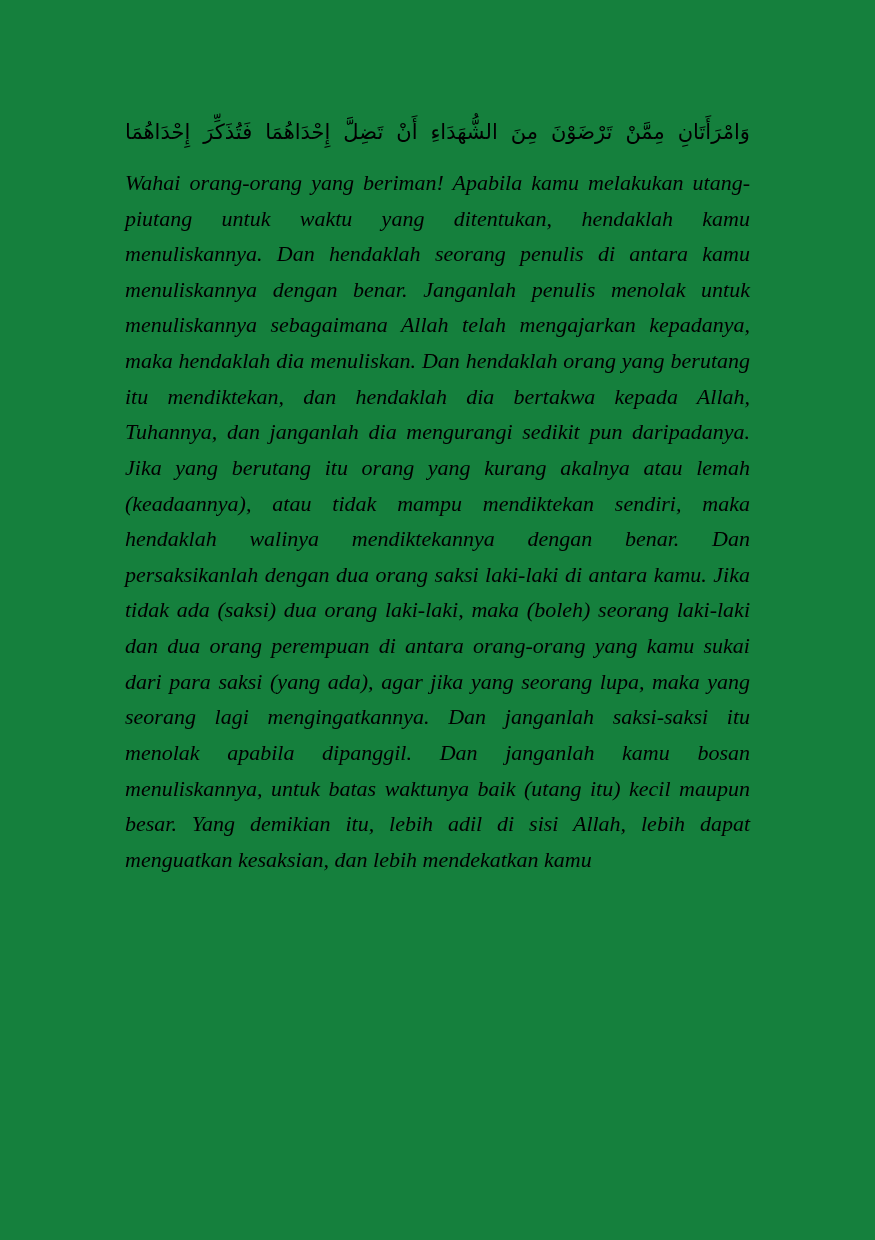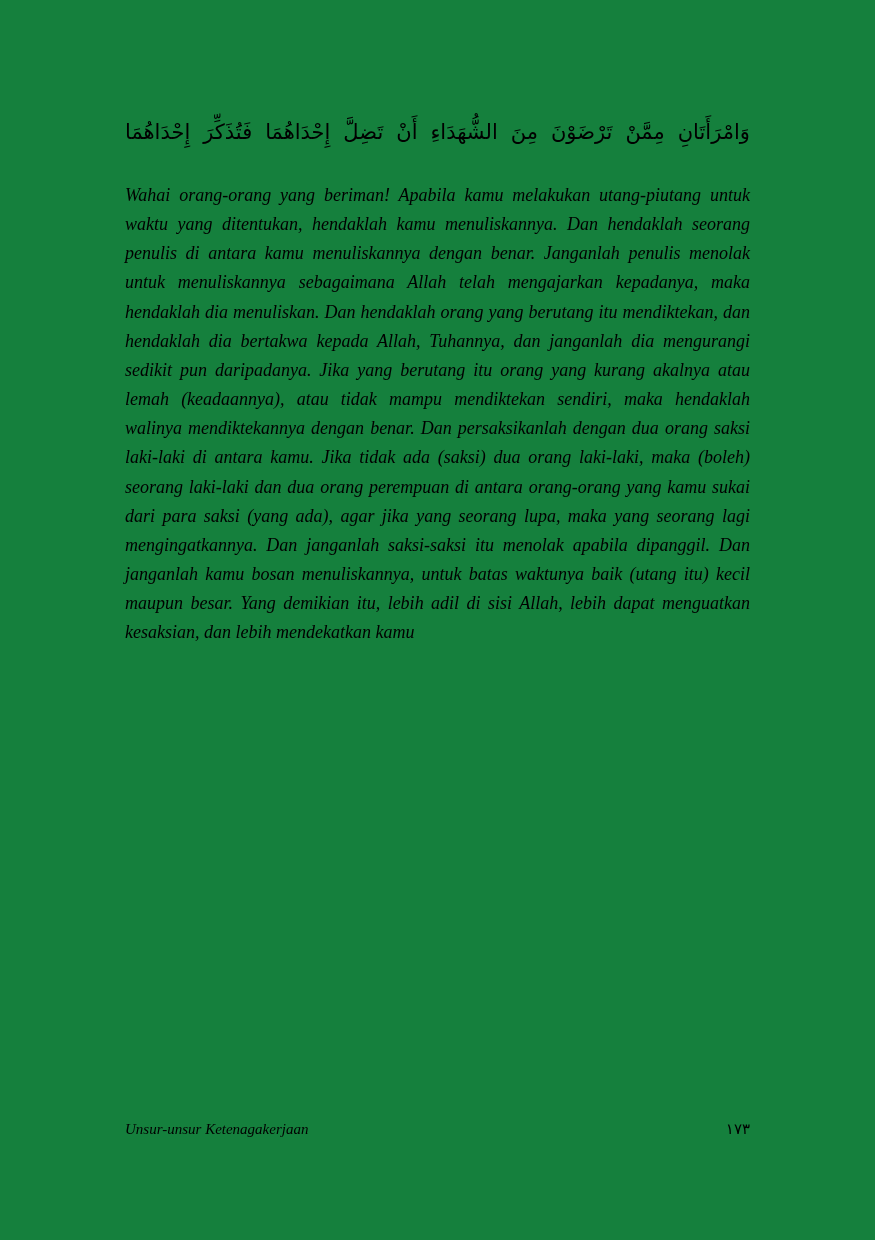--- a/index.html
+++ b/index.html
@@ -45,24 +45,24 @@
     display: block;
     direction: rtl;
     text-align: justify;
     text-align-last: justify;
     white-space: nowrap;
   }
   .arabic-line.last {
     text-align-last: center;
   }
   .translation {
-    margin-top: 28px;
+    margin-top: 12px;
     font-family: "Liberation Serif", serif;
     font-style: italic;
-    font-size: 18px;
+    font-size: 22px;
     line-height: 1.62;
     text-align: justify;
     color: #000000;
   }
   .footer {
     position: absolute;
     left: 125px;
     top: 1120px;
     width: 625px;
     display: flex;
@@ -90,18 +90,14 @@
   <div class="content">
 
     <div class="arabic-block">
       <span class="arabic-line">وَامْرَأَتَانِ مِمَّنْ تَرْضَوْنَ مِنَ الشُّهَدَاءِ أَنْ تَضِلَّ إِحْدَاهُمَا فَتُذَكِّرَ إِحْدَاهُمَا</span>
     </div>
 
     <div class="translation">Wahai orang-orang yang beriman! Apabila kamu melakukan utang-piutang untuk waktu yang ditentukan, hendaklah kamu menuliskannya. Dan hendaklah seorang penulis di antara kamu menuliskannya dengan benar. Janganlah penulis menolak untuk menuliskannya sebagaimana Allah telah mengajarkan kepadanya, maka hendaklah dia menuliskan. Dan hendaklah orang yang berutang itu mendiktekan, dan hendaklah dia bertakwa kepada Allah, Tuhannya, dan janganlah dia mengurangi sedikit pun daripadanya. Jika yang berutang itu orang yang kurang akalnya atau lemah (keadaannya), atau tidak mampu mendiktekan sendiri, maka hendaklah walinya mendiktekannya dengan benar. Dan persaksikanlah dengan dua orang saksi laki-laki di antara kamu. Jika tidak ada (saksi) dua orang laki-laki, maka (boleh) seorang laki-laki dan dua orang perempuan di antara orang-orang yang kamu sukai dari para saksi (yang ada), agar jika yang seorang lupa, maka yang seorang lagi mengingatkannya. Dan janganlah saksi-saksi itu menolak apabila dipanggil. Dan janganlah kamu bosan menuliskannya, untuk batas waktunya baik (utang itu) kecil maupun besar. Yang demikian itu, lebih adil di sisi Allah, lebih dapat menguatkan kesaksian, dan lebih mendekatkan kamu</div>
 
   </div>
 
-  <div class="footer">
-    <div class="footer-title">Unsur-unsur Ketenagakerjaan</div>
-    <div class="footer-page">١٧٣</div>
-  </div>
 
 </div>
 
 </body></html>

